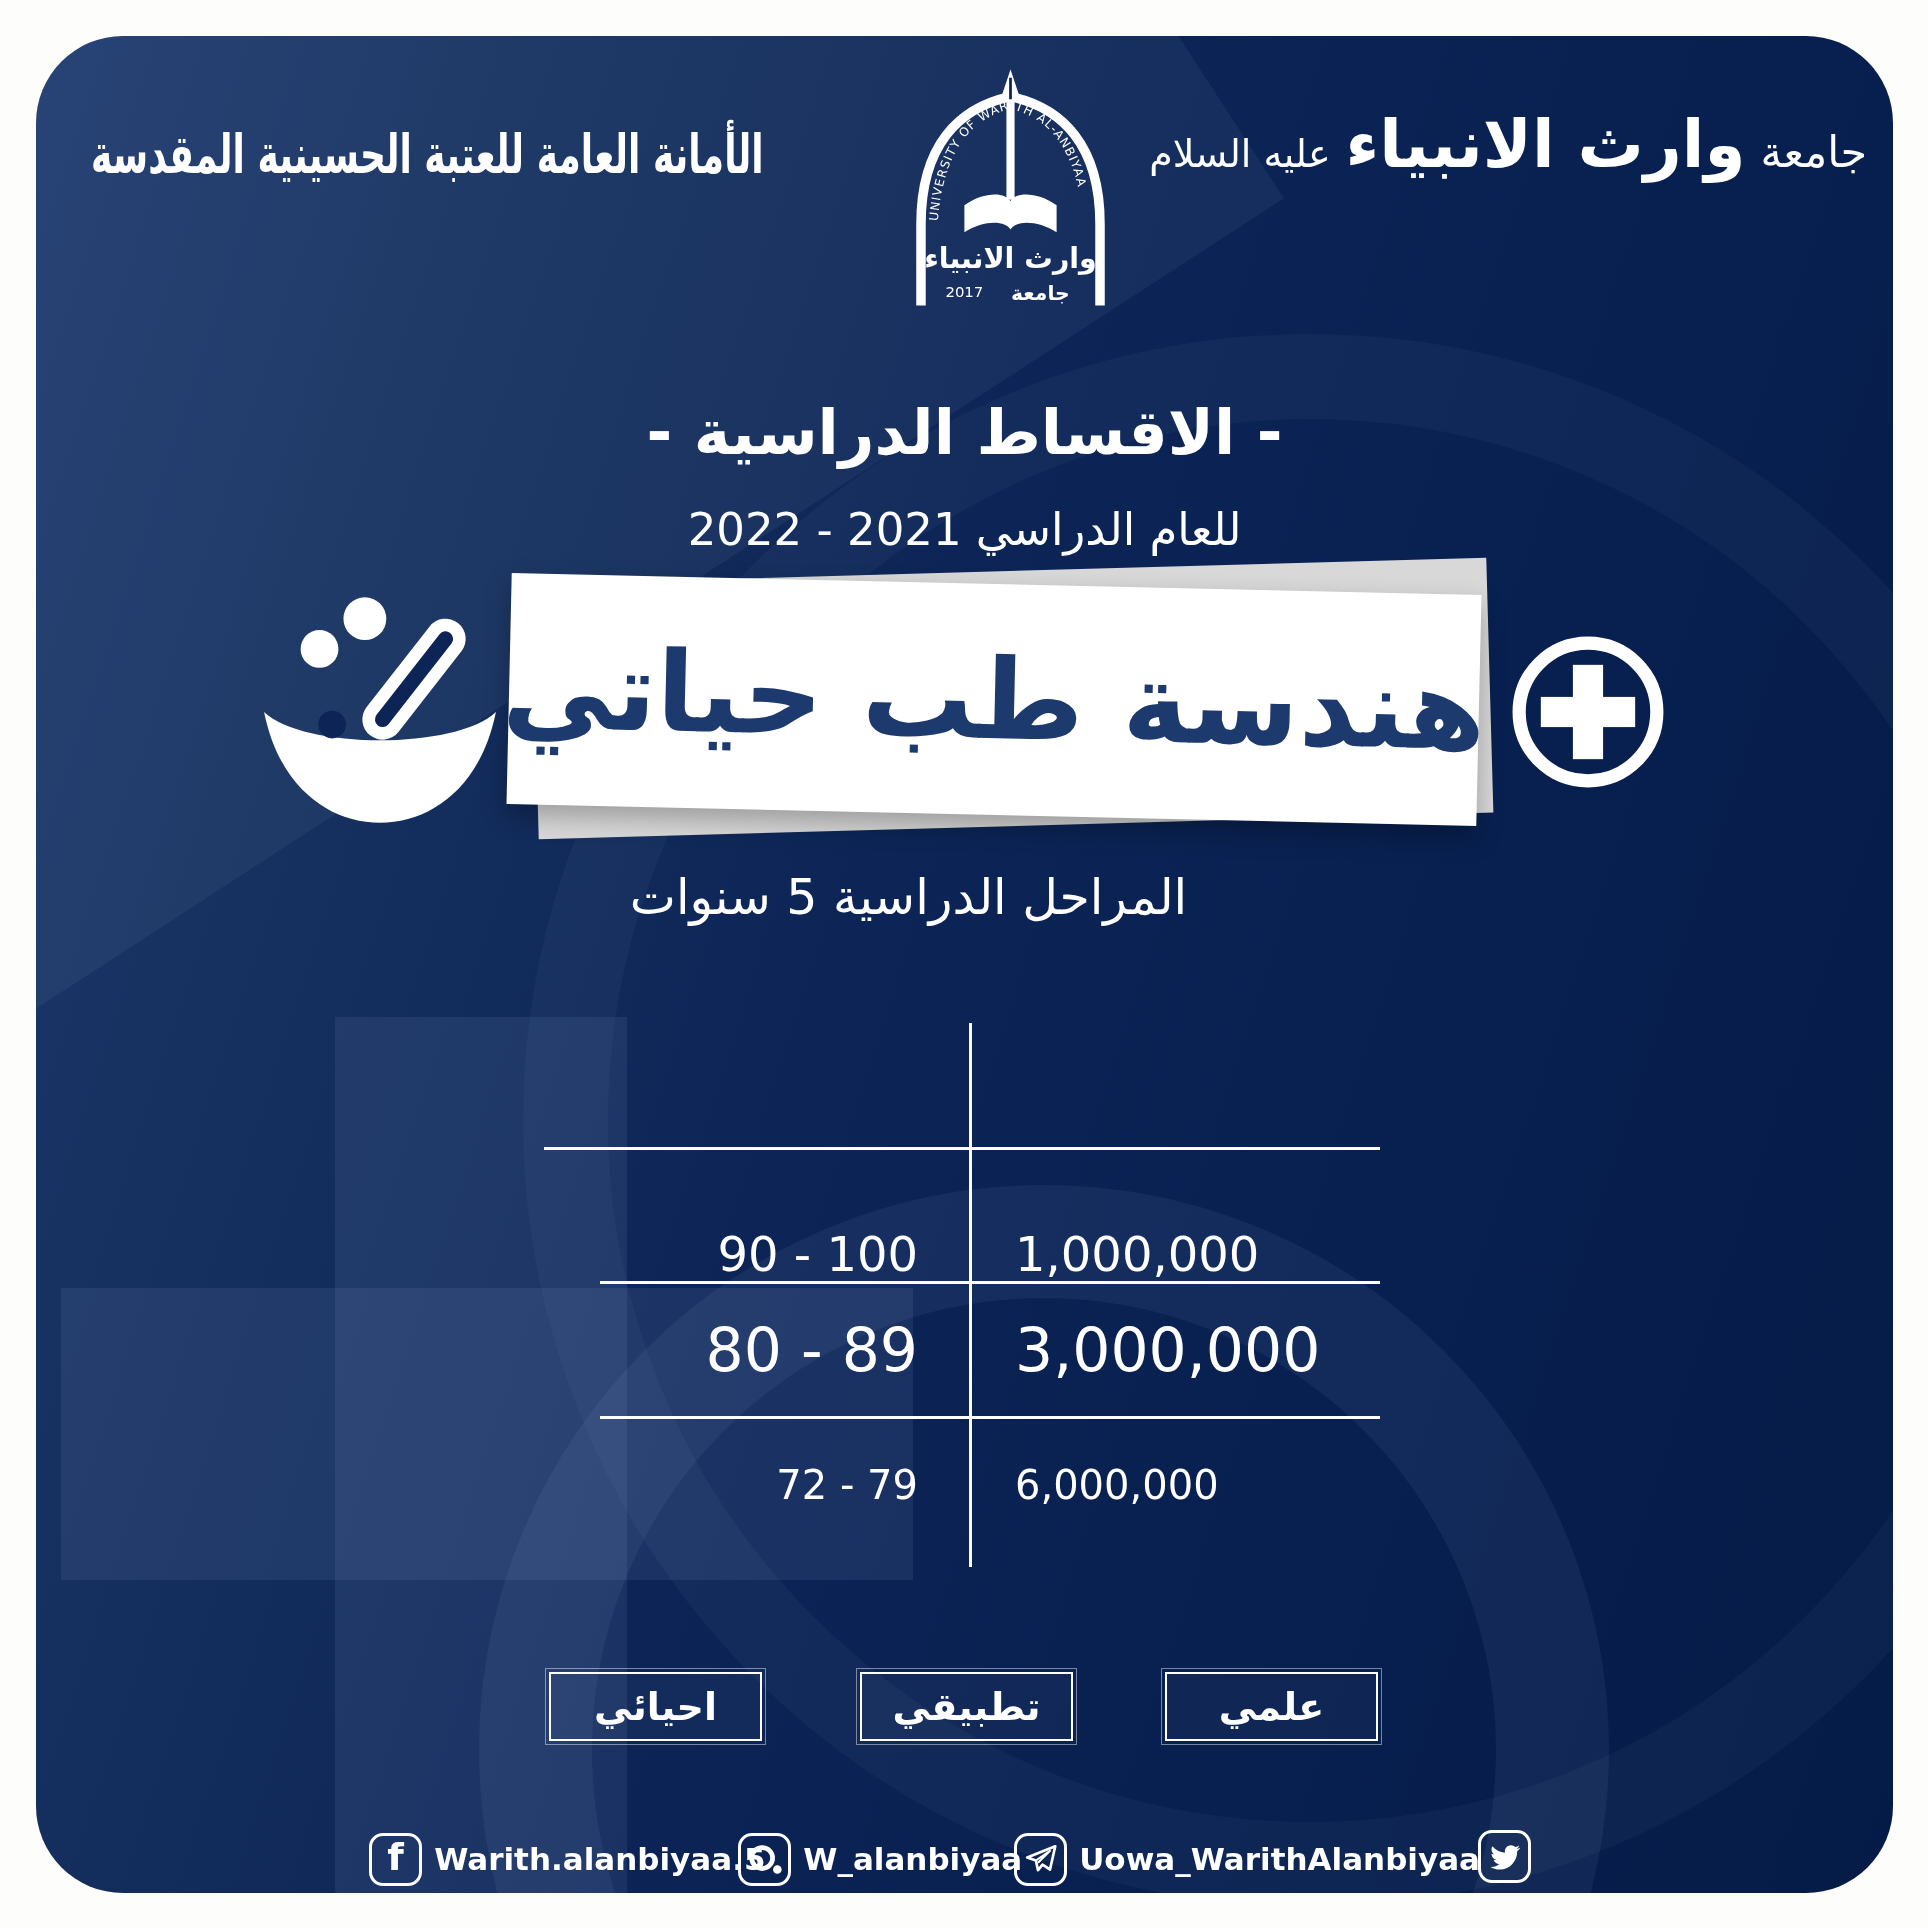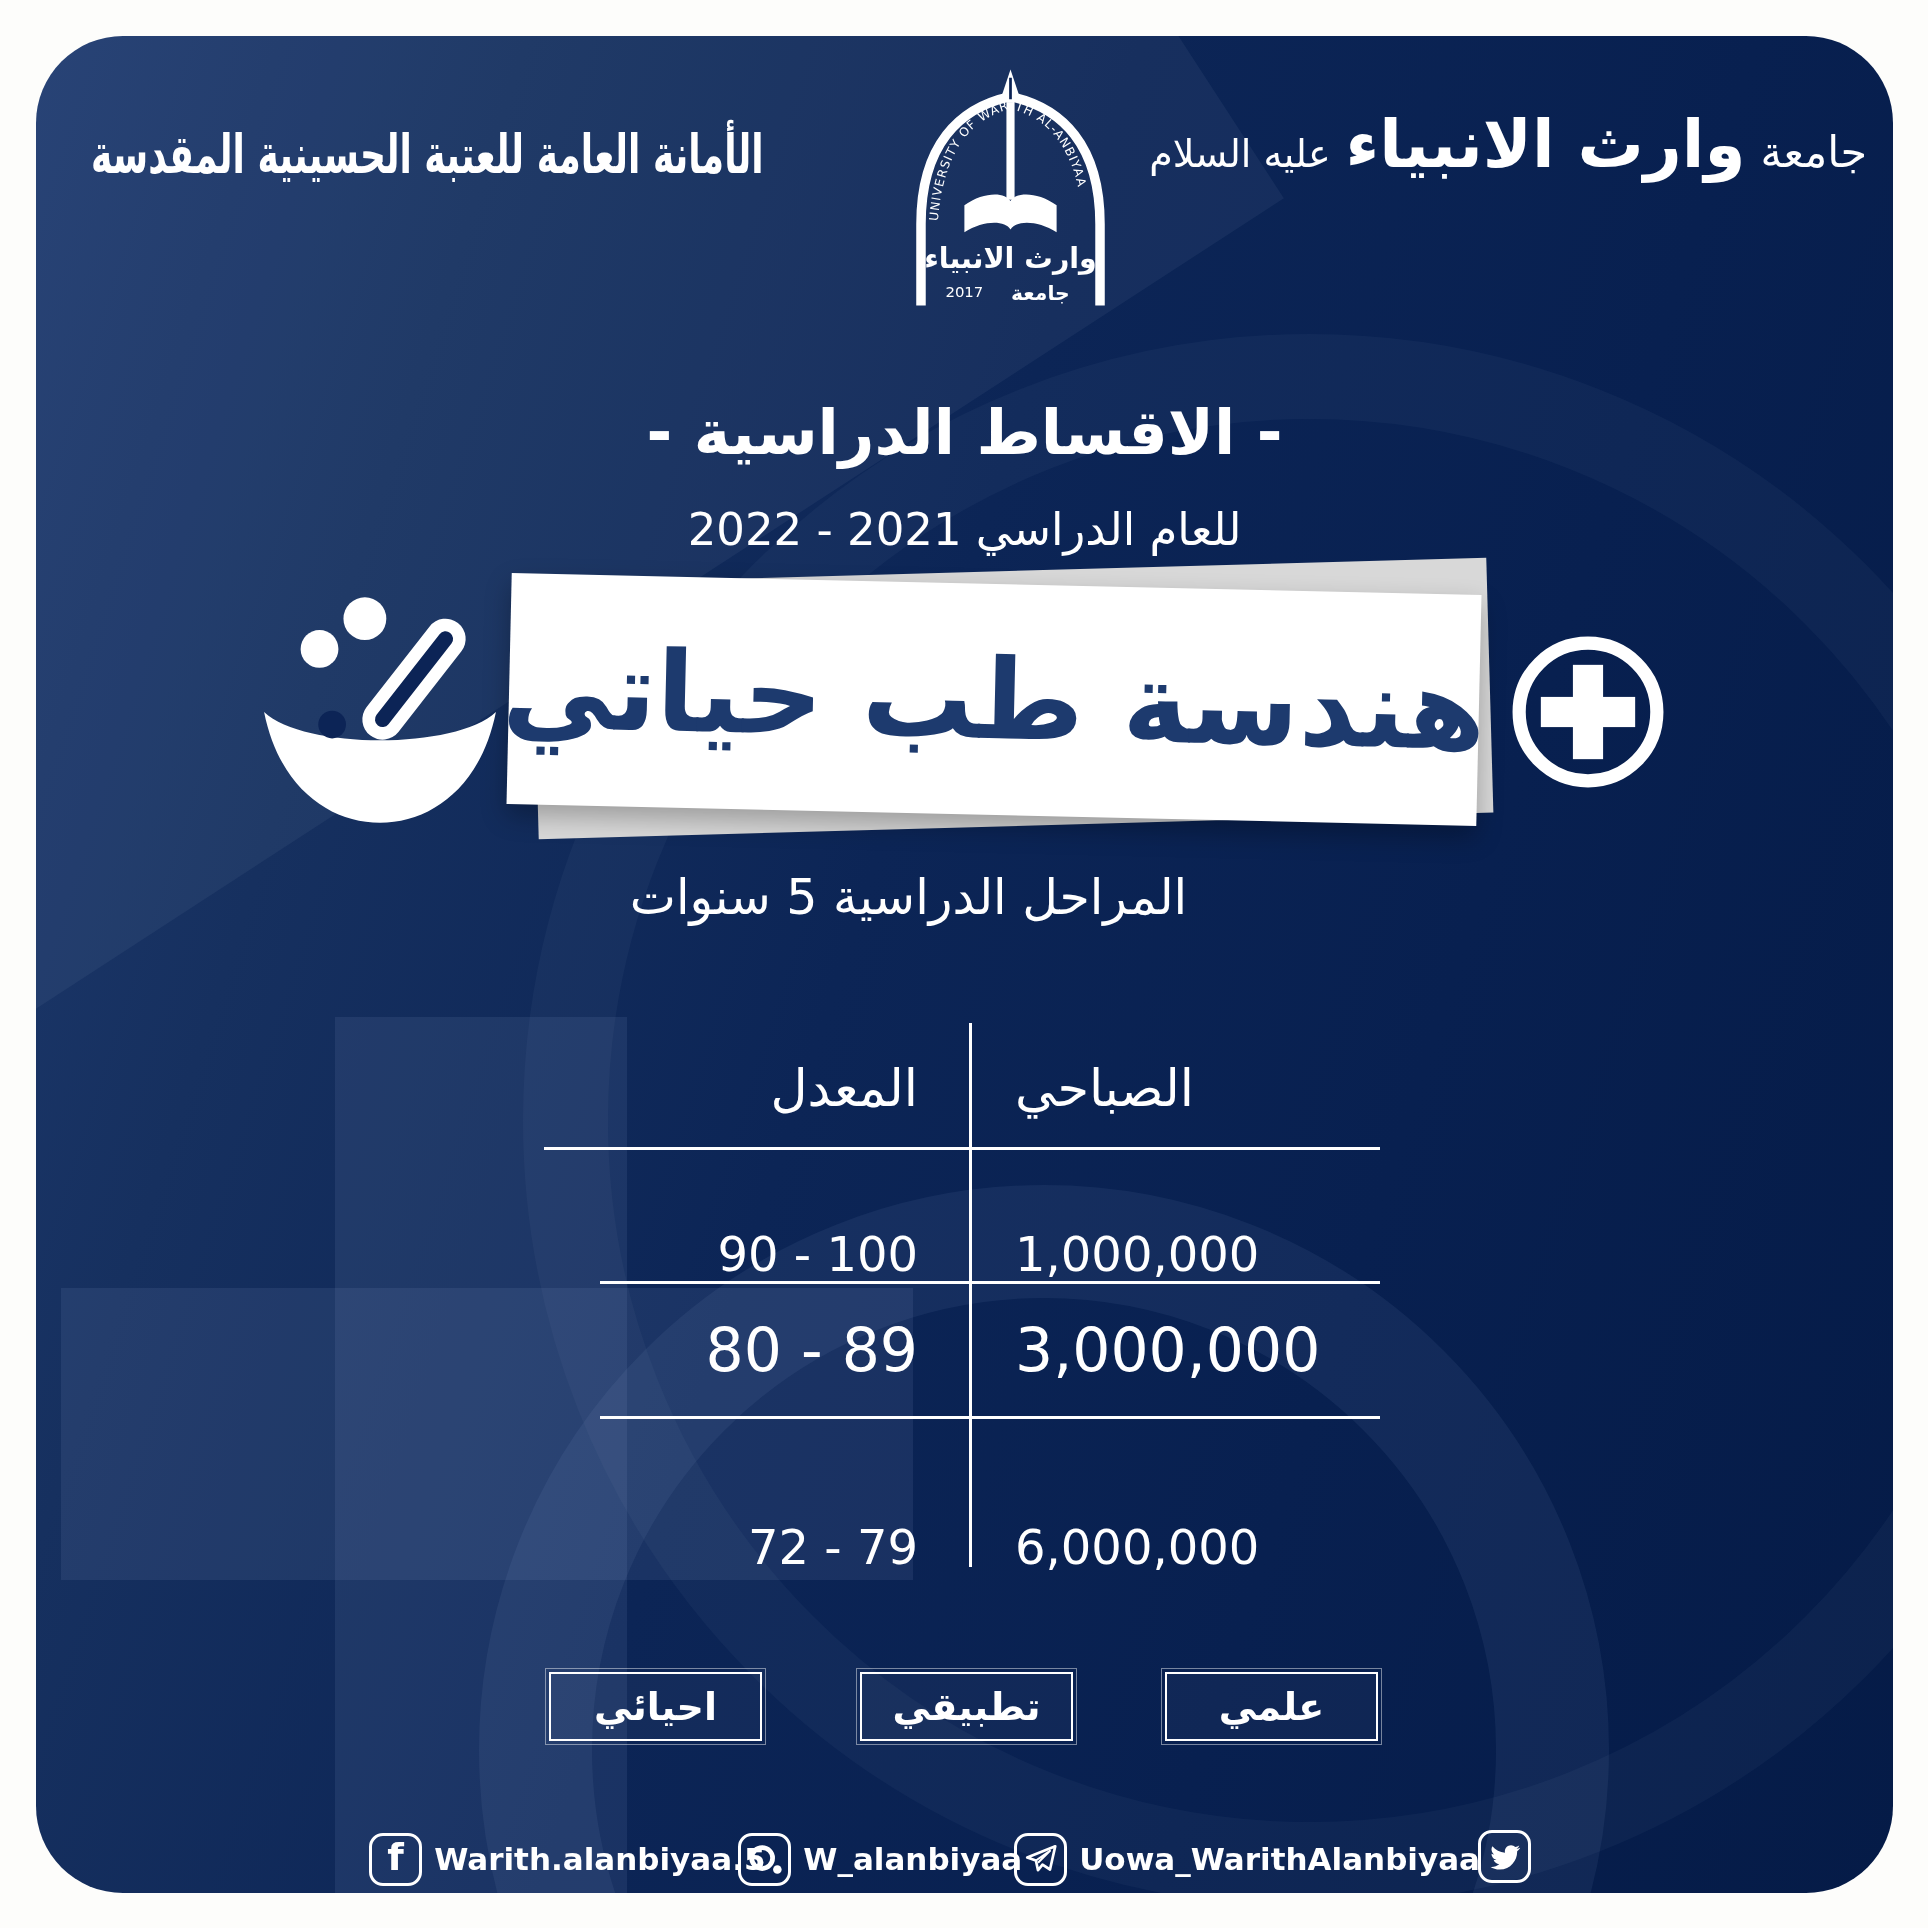--- a/index.html
+++ b/index.html
@@ -45,21 +45,21 @@
   .fees .hline{position:absolute;height:2.8px;background:#fff;}
   .hline.h0{left:1.9px;right:0;top:118px;}
   .hline.h1{left:58px;right:0;top:252px;}
   .hline.h2{left:58px;right:0;top:387px;}
   .frow{position:absolute;left:0;width:838px;display:flex;}
   .fcell-l{width:428px;box-sizing:border-box;padding-right:52px;text-align:right;direction:ltr;}
   .fcell-r{width:410px;box-sizing:border-box;padding-left:45px;text-align:left;direction:ltr;}
   .fhead{top:0;height:118px;align-items:center;font-size:51px;}
   .r0{top:121px;height:132px;align-items:flex-end;font-size:48px;}
   .r1{top:255px;height:132px;align-items:center;font-size:60px;}
-  .r2{top:390px;height:132px;align-items:flex-end;font-size:48px;margin-top:24px;}
+  .r2{top:390px;height:132px;align-items:center;font-size:40px;}
   
   .track-btn{position:absolute;top:1636px;width:213px;height:69px;box-sizing:border-box;
              border:2.8px solid #fff;outline:0.9px solid rgba(255,255,255,0.45);outline-offset:3.8px;
              background:rgba(255,255,255,0.035);color:#fff;font-size:38px;font-weight:bold;
              display:flex;align-items:center;justify-content:center;direction:rtl;
              font-family:"DejaVu Sans",sans-serif;cursor:pointer;}
   .btn-bio{left:513px;} .btn-app{left:824px;} .btn-sci{left:1129px;}
   
   .soc{position:absolute;top:1794px;height:58px;display:flex;align-items:center;gap:12.2px;color:#fff;}
   .soc .ibox{width:53px;height:53px;box-sizing:border-box;border:3.3px solid #fff;border-radius:14px;
@@ -137,24 +137,20 @@
     </div>
 
     <div class="abs duration">المراحل الدراسية 5 سنوات</div>
 
     <div class="abs fees">
       <div class="vline"></div>
       <div class="hline h0"></div>
       <div class="hline h1"></div>
       <div class="hline h2"></div>
 
-      <div class="frow fhead">
-        <div class="fcell-l" style="direction:rtl;">المعدل</div>
-        <div class="fcell-r" style="direction:rtl;">الصباحي</div>
-      </div>
 
       <div class="frow r0">
         <div class="fcell-l">90 - 100</div>
         <div class="fcell-r">1,000,000</div>
       </div>
       <div class="frow r1">
         <div class="fcell-l">80 - 89</div>
         <div class="fcell-r">3,000,000</div>
       </div>
       <div class="frow r2">

